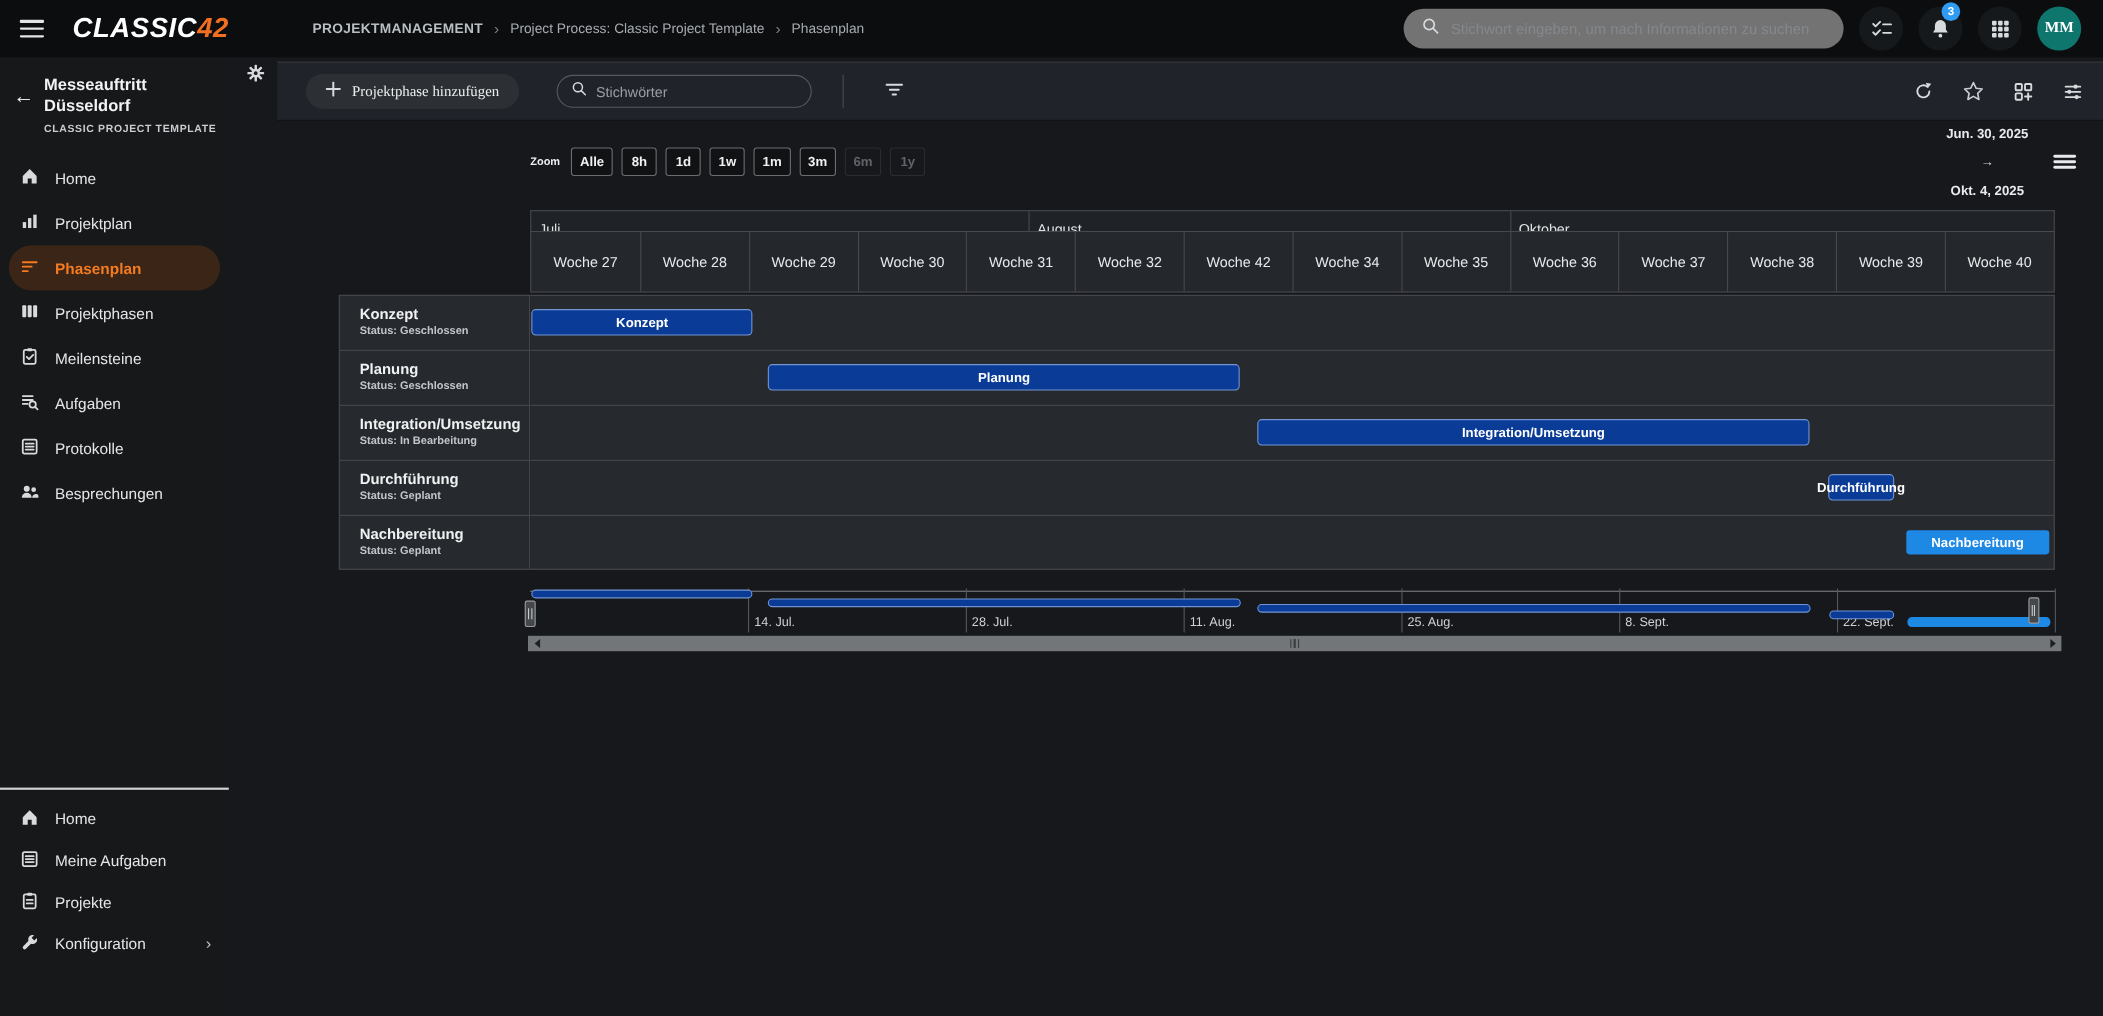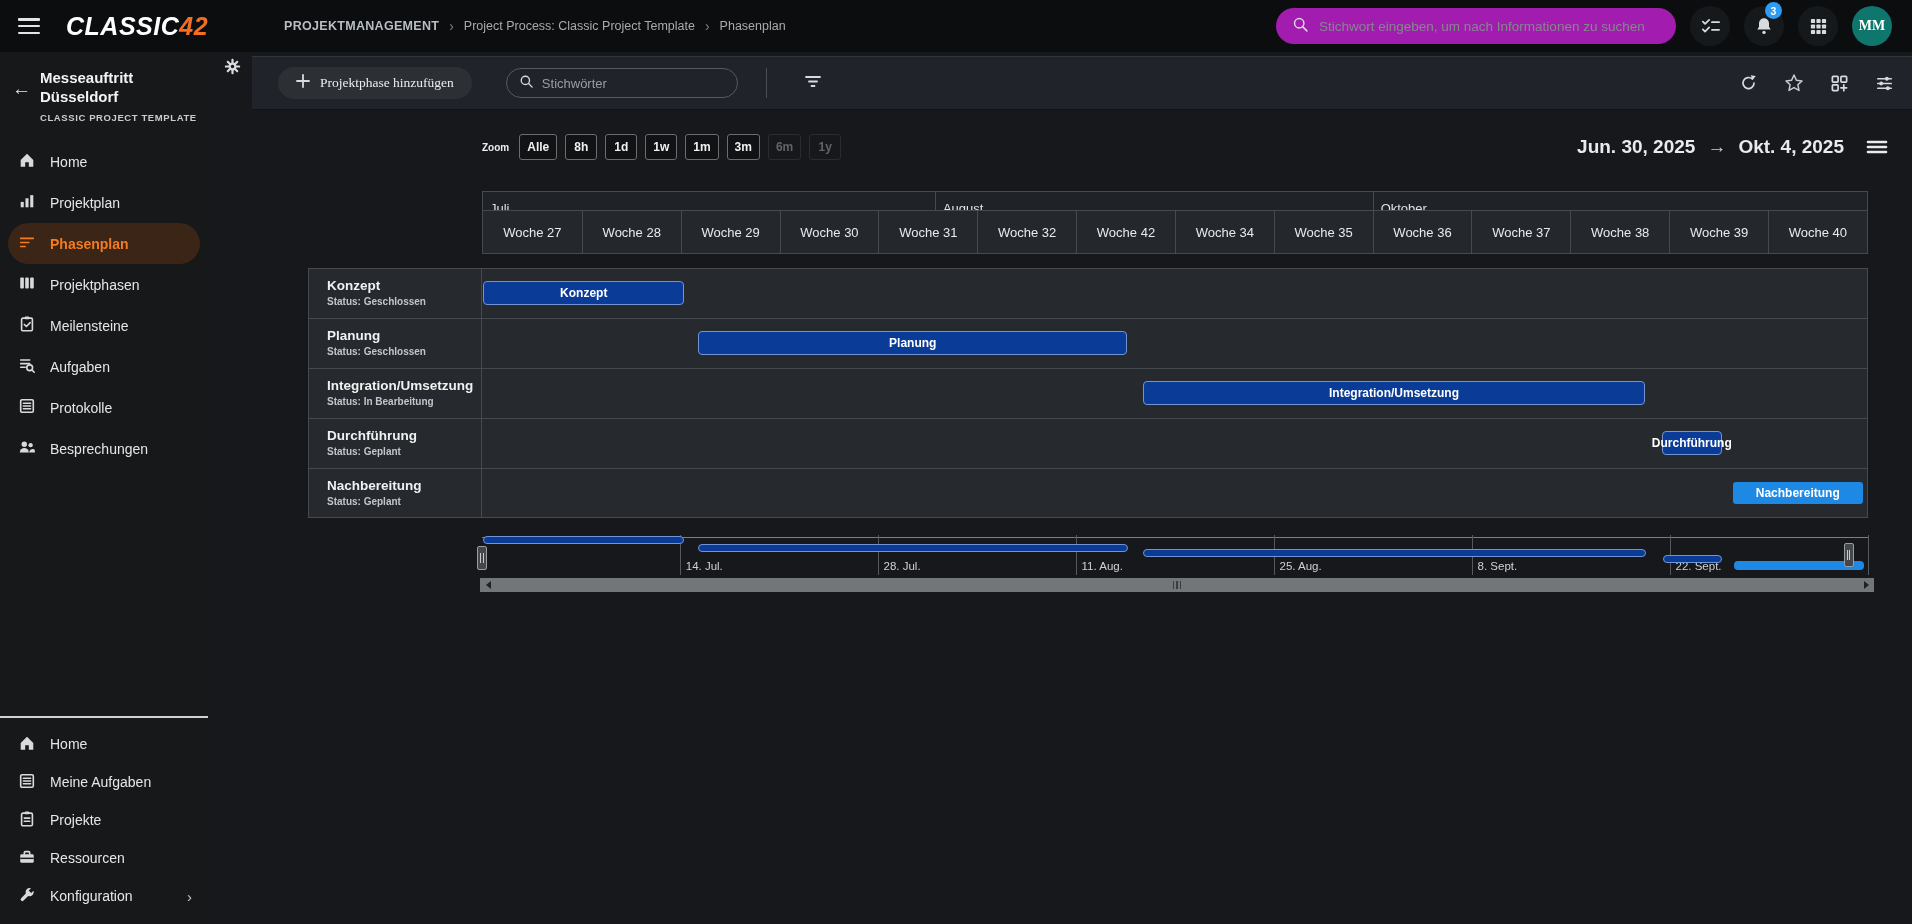--- a/index.html
+++ b/index.html
@@ -10,21 +10,21 @@
   .topbar { position:absolute; top:0; left:0; width:1912px; height:52px; background:#0b0d0f;
     display:flex; align-items:center; z-index:30; }
   .hamburger { width:22px; height:16px; margin-left:18px; display:flex; flex-direction:column; justify-content:space-between; cursor:pointer; }
   .hamburger i { display:block; height:2.5px; background:#e2e4e6; border-radius:1px; }
   .logo { margin-left:26px; font-size:25px; font-weight:bold; font-style:italic; letter-spacing:.5px; }
   .logo .p1 { color:#ffffff; }
   .logo .p2 { color:#f26f21; }
   .crumbs { margin-left:76px; font-size:12.5px; color:#a7abb0; display:flex; align-items:center; gap:10px; white-space:nowrap; }
   .crumbs .c0 { font-weight:bold; color:#b9bec3; letter-spacing:.3px; }
   .crumbs .sep { color:#7d8186; font-size:14px; }
-  .top-search { margin-left:auto; width:400px; height:36px; border-radius:18px; background:#a21caf;
+  .top-search { margin-left:auto; width:400px; height:36px; border-radius:18px; background:#737373;
     display:flex; align-items:center; padding:0 16px; gap:10px; }
   .top-search input { background:transparent; border:none; outline:none; color:#cfd2d5; font-size:13.5px; width:100%;
     font-family:"Liberation Sans", sans-serif; }
   .top-search input::placeholder { color:#84888d; }
   .iconbtn { width:40px; height:40px; border-radius:50%; background:#16191c; display:flex; align-items:center; justify-content:center;
     margin-left:14px; position:relative; cursor:pointer; flex:0 0 auto; }
   .iconbtn svg { display:block; }
   .badge { position:absolute; top:-4px; right:2px; min-width:17px; height:17px; border-radius:9px; background:#2f9bf2;
     color:#fff; font-size:10.5px; font-weight:bold; display:flex; align-items:center; justify-content:center; padding:0 4px; }
   .avatar { width:40px; height:40px; border-radius:50%; background:#0f766e; color:#fff; font-weight:bold; font-size:14px;
@@ -61,30 +61,30 @@
   .tb-funnel { margin-left:36px; cursor:pointer; }
   .tb-right { margin-left:auto; display:flex; align-items:center; gap:26px; margin-right:18px; }
   .tb-right .ticon { cursor:pointer; display:flex; }
 
   
   .gantt-top { position:absolute; left:274px; top:80px; right:24px; height:30px; display:flex; align-items:center; }
   .zoom-label { font-size:10px; font-weight:bold; color:#eceeef; margin-right:10px; }
   .zbtn { min-width:32px; height:26px; border:1px solid #6a6d71; border-radius:3px; background:#101214; color:#f0f1f3;
     font-size:12px; font-weight:bold; display:flex; align-items:center; justify-content:center; padding:0 7px; margin-right:8px; cursor:pointer; }
   .zbtn.disabled { border-color:#2a2d30; background:transparent; color:#60646a; cursor:default; }
-  .range { margin-left:auto; display:flex; align-items:center; gap:12px; font-size:19px; font-weight:bold; color:#e8eaed; white-space:nowrap; }
+  .range { margin-left:auto; display:flex; align-items:center; gap:12px; font-size:12px; font-weight:bold; color:#e8eaed; white-space:nowrap;flex-direction:column; }
   .range .arr { color:#cfd2d5; }
   .gantt-menu { margin-left:22px; cursor:pointer; display:flex; }
 
   
   .months { position:absolute; left:274px; top:139px; width:1386px; height:33px; border:1px solid #46494d; border-bottom:none;
     display:flex; background:#1f2226; }
   .mcell { border-left:1px solid #46494d; display:flex; align-items:center; padding-left:7px; font-size:13px; color:#dfe1e3; overflow:hidden; }
   .mcell:first-child { border-left:none; }
-  .weeks { position:absolute; left:274px; top:158px; width:1386px; height:44px; border:1px solid #46494d; display:flex; background:#24272b; }
+  .weeks { position:absolute; left:274px; top:158px; width:1386px; height:56px; border:1px solid #46494d; display:flex; background:#24272b; }
   .wcell { width:7.1429%; border-left:1px solid #46494d; display:flex; align-items:center; justify-content:center;
     font-size:13px; color:#e8eaed; }
   .wcell:first-child { border-left:none; }
 
   
   .rows { position:absolute; left:100px; top:216px; width:1560px; height:250px; }
   .rowlabels { position:absolute; left:0; top:0; width:174px; height:250px; background:#26292d; border:1px solid #46494d; }
   .rlabel { height:50px; border-bottom:1px solid #46494d; padding:9px 0 0 18px; }
   .rlabel:last-child { border-bottom:none; }
   .rname { font-size:13.5px; font-weight:bold; color:#f0f1f3; }
@@ -271,28 +271,20 @@
       <span>Meine Aufgaben</span>
     </div>
     <div class="nav-item">
       <span><svg width="18" height="18" viewBox="0 0 20 20">
             <rect class="st" x="4" y="3.5" width="12" height="14" rx="1.5"></rect>
             <rect class="fl" x="7.5" y="1.8" width="5" height="3" rx="1"></rect>
             <line class="st" x1="7" y1="9" x2="13" y2="9"></line>
             <line class="st" x1="7" y1="12.5" x2="13" y2="12.5"></line>
           </svg></span>
       <span>Projekte</span>
-    </div>
-    <div class="nav-item">
-      <span><svg width="18" height="18" viewBox="0 0 20 20">
-            <rect class="fl" x="2.5" y="7" width="15" height="9.5" rx="1.5"></rect>
-            <path class="st" d="M7 7 V5.2 a1.2 1.2 0 0 1 1.2-1.2 h3.6 a1.2 1.2 0 0 1 1.2 1.2 V7"></path>
-            <line x1="2.5" y1="11.5" x2="17.5" y2="11.5" stroke="#17181a" stroke-width="1.6"></line>
-          </svg></span>
-      <span>Ressourcen</span>
     </div>
     <div class="nav-item">
       <span><svg width="18" height="18" viewBox="0 0 20 20">
             <path class="fl" d="M17.2 5.2 a4.6 4.6 0 0 1-5.9 5.9 L6.2 16.2 a1.9 1.9 0 0 1-2.7-2.7 L8.6 8.4 a4.6 4.6 0 0 1 5.9-5.9 L11.9 5.1 l2.7 2.7 z"></path>
           </svg></span>
       <span>Konfiguration</span>
       <span class="chev">›</span>
     </div>
   </nav>
 </aside>

